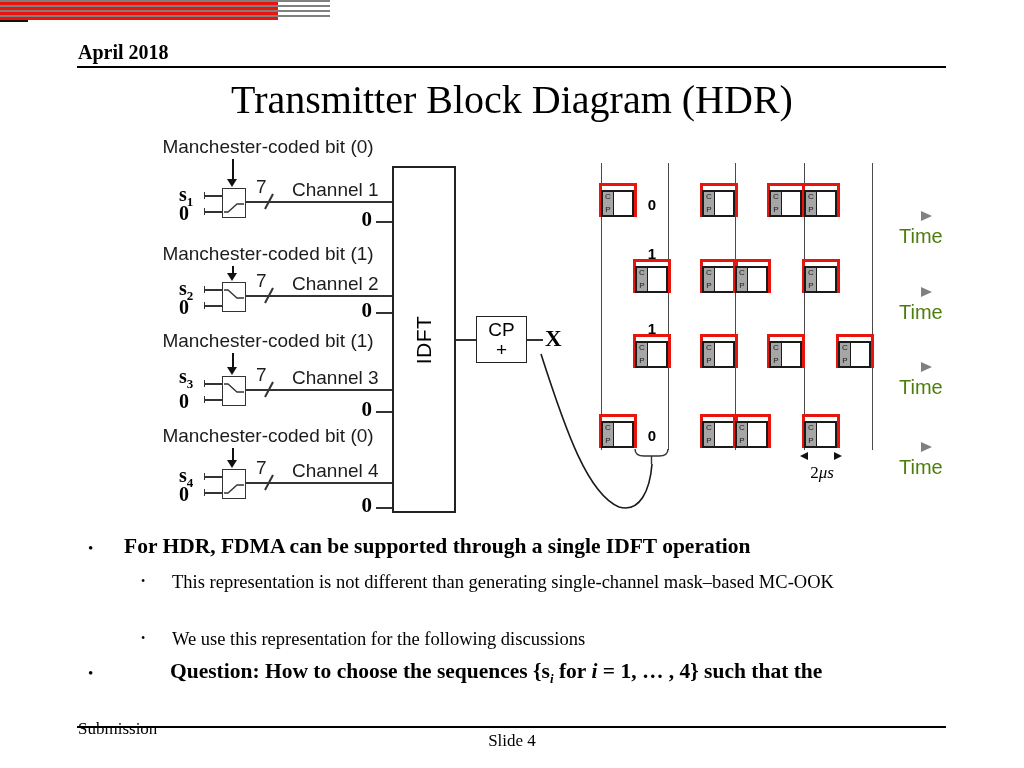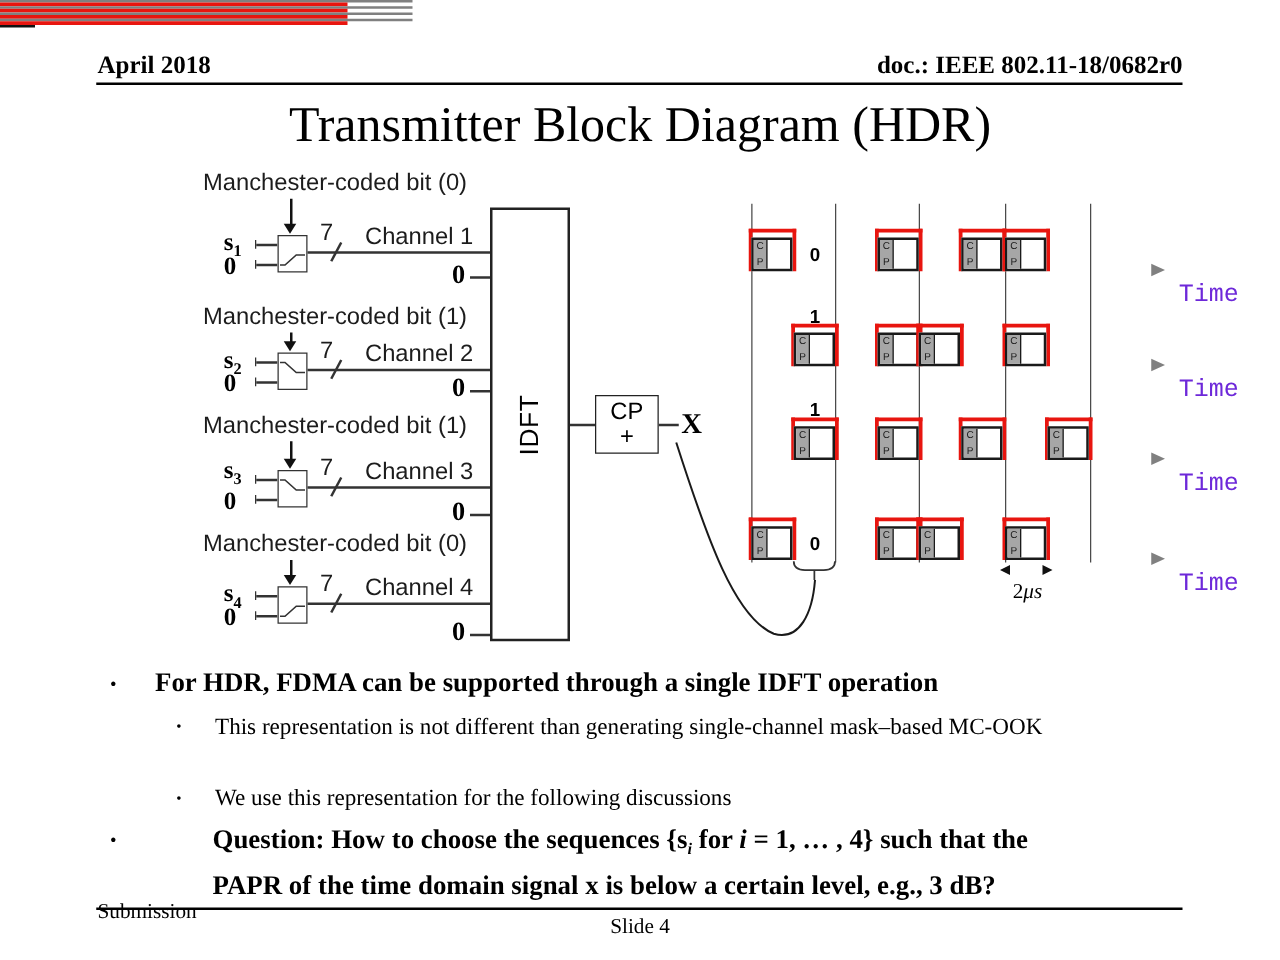--- a/index.html
+++ b/index.html
@@ -23,21 +23,21 @@
   .idft-zero{width:18px;text-align:right;font-size:21px;font-weight:bold;line-height:22px;}
   .arrow-down{width:0;height:0;border-left:5px solid transparent;border-right:5px solid transparent;border-top:8.5px solid #111;}
   #idft-box{left:392px;top:166px;width:64px;height:347px;border:2px solid #222;box-sizing:border-box;
             display:flex;align-items:center;justify-content:center;}
   #idft-box span{transform:rotate(-90deg);font-size:21px;font-family:"Liberation Sans",sans-serif;letter-spacing:.5px;}
   #cp-box{left:476px;top:316px;width:51px;height:47px;border:1.6px solid #222;box-sizing:border-box;
           display:flex;flex-direction:column;align-items:center;justify-content:center;
           font-family:"Liberation Sans",sans-serif;font-size:19px;line-height:20px;}
   #x-label{left:545px;top:326px;font-size:23px;font-weight:bold;}
   .bit-label{width:18px;text-align:center;font-size:15px;font-weight:bold;font-family:"Liberation Sans",sans-serif;}
-  .time-label{font-size:20px;font-family:Liberation Mono, monospace;color:#6d28d9;margin-left:44px;}
+  .time-label{font-size:20px;font-family:Liberation Sans, sans-serif;color:#4d7c0f;}
   .pulse{box-sizing:border-box;background:#fff;border:2px solid #1a1a1a;}
   .cp-cell{position:absolute;left:0;top:0;width:11px;height:100%;border-right:1.4px solid #1a1a1a;
            box-sizing:border-box;display:flex;flex-direction:column;justify-content:space-between;
            align-items:center;font-family:"Liberation Sans",sans-serif;font-size:8px;line-height:8px;color:#1a1a1a;padding:1px 0;}
   .red-env{box-sizing:border-box;border:3px solid;border-bottom:none;}
   .axis-arrow{width:0;height:0;border-top:5.5px solid transparent;border-bottom:5.5px solid transparent;border-left:11px solid #808080;}
   .dur-arrow-l{width:0;height:0;border-top:4.5px solid transparent;border-bottom:4.5px solid transparent;border-right:8px solid #111;}
   .dur-arrow-r{width:0;height:0;border-top:4.5px solid transparent;border-bottom:4.5px solid transparent;border-left:8px solid #111;}
   .bullet-dot{font-size:15px;}
   .b1-text{font-size:21.5px;font-weight:bold;line-height:27px;}
@@ -45,21 +45,20 @@
   .footer-text{font-size:17px;}
   .v-tick{background:#333;width:1.4px;height:7px;}
   svg.overlay{position:absolute;left:0;top:0;pointer-events:none;}
 </style>
 </head>
 <body>
 
 <div id="slide">
 
   <div class="abs serif hdr-text" style="left:78px;top:41px;">April 2018</div>
-  <div class="abs serif hdr-text" style="right:78px;top:41px;">doc.: IEEE 802.11-18/0682r0</div>
   <div class="abs rule" style="left:77px;top:66px;width:869px;"></div>
 
   <div class="abs serif" id="page-title">Transmitter Block Diagram (HDR)</div>
 
   <div class="abs" id="diagram-layer" style="left:0;top:0;width:1024px;height:768px;">
       <div class="abs mc-label" style="left: 118px; top: 136px;">Manchester-coded bit (0)</div>
       <div class="abs v-line" style="left: 232px; top: 159px; height: 21px;"></div>
       <div class="abs arrow-down" style="left: 227px; top: 179px;"></div>
       <div class="abs seq-label" style="left: 179px; top: 185px;"><span>s</span><sub>1</sub></div>
       <div class="abs seq-zero" style="left: 179px; top: 204px;">0</div>
@@ -301,20 +300,19 @@
   <div class="abs serif sb-text" style="left:172px;top:569px;width:810px;">
     <span style="display:block;">This representation is not different than generating single-channel mask–based MC-OOK</span>
   </div>
 
   <div class="abs serif bullet-dot" style="left:141px;top:631px;font-size:12px;">•</div>
   <div class="abs serif sb-text" style="left:172px;top:626px;width:810px;">We use this representation for the following discussions</div>
 
   <div class="abs serif bullet-dot" style="left:88px;top:665px;">•</div>
   <div class="abs serif" style="left:124px;top:657px;width:840px;font-size:21.5px;font-weight:bold;line-height:28.5px;margin-left:46px;">
     <span style="display:block;"><span>Question: How to choose the sequences {</span><span>s</span><sub style="font-size:13px;font-style:italic;">i</sub><span> for </span><i>i</i><span> = 1, … , 4} such that the</span></span>
-    <span style="display:block;">PAPR of the time domain signal x is below a certain level, e.g., 3 dB?</span>
   </div>
 
   <div class="abs rule" style="left:77px;top:726px;width:869px;height:2px;"></div>
   <div class="abs serif footer-text" style="left:78px;top:719px;">Submission</div>
   <div class="abs serif footer-text" style="left:0;top:731px;width:1024px;text-align:center;">Slide 4</div>
 
 </div>
 
 </body></html>

